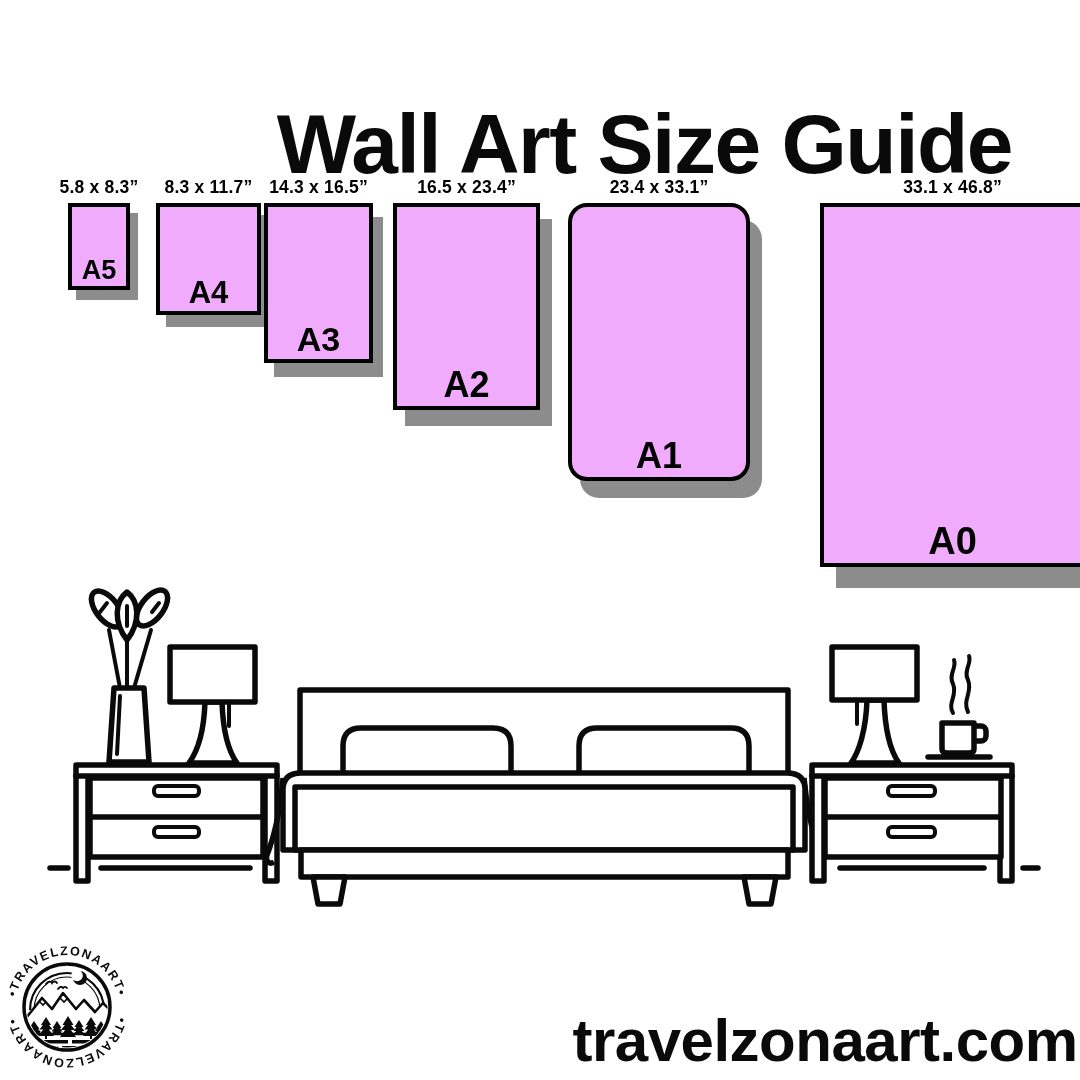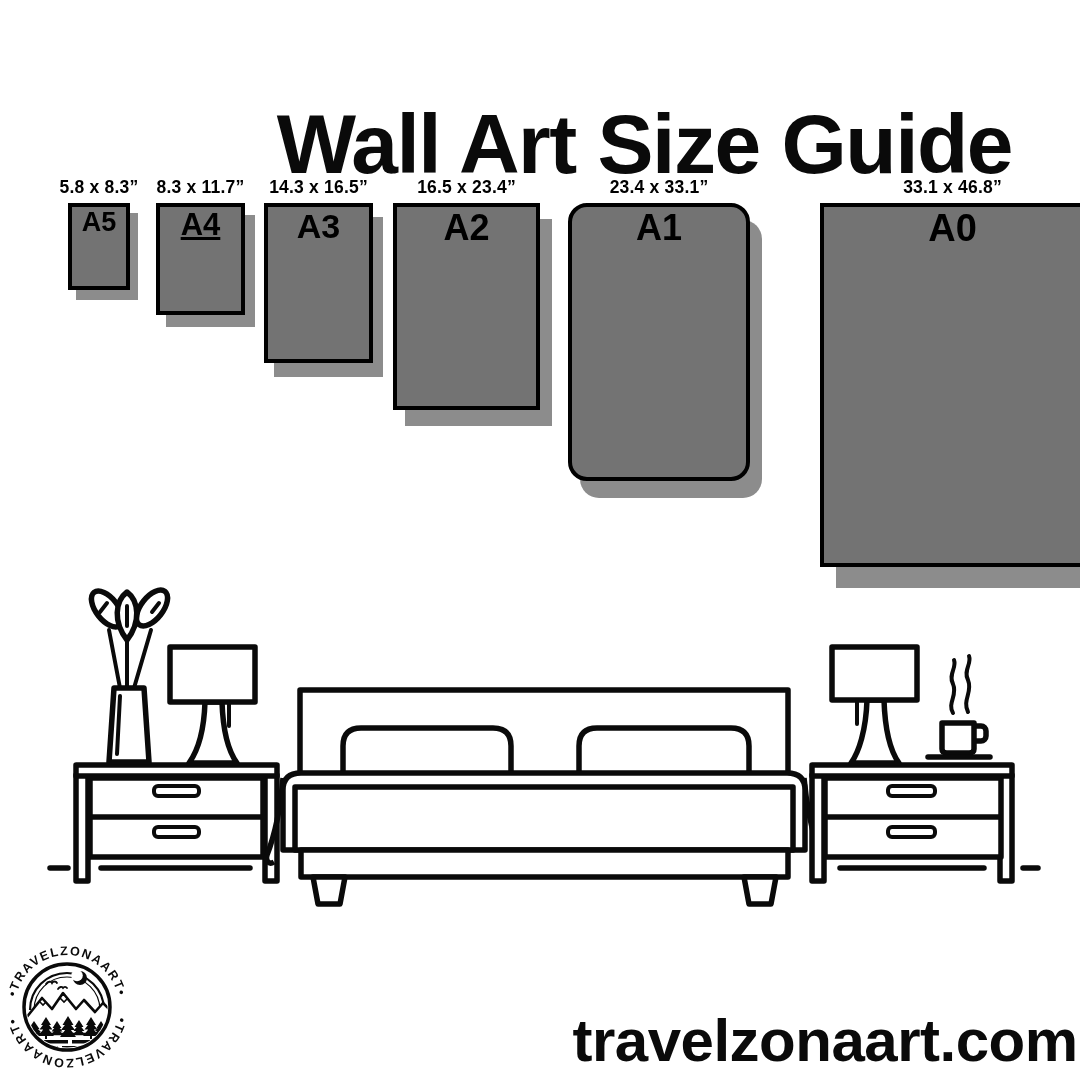--- a/index.html
+++ b/index.html
@@ -7,31 +7,31 @@
   body{
     width:1080px;height:1080px;position:relative;overflow:hidden;
     background:#ffffff;color:var(--ink);
     font-family:"Liberation Sans", sans-serif;
   }
   .title{
     position:absolute;top:46px;left:0;width:1012px;text-align:right;
     font-size:84px;font-weight:700;letter-spacing:-1.5px;line-height:1;
   }
   .paper{
-    position:absolute;background:#737373;border:4px solid #000;
-    box-sizing:border-box;display:flex;align-items:flex-start;justify-content:center;
+    position:absolute;background:#f0abfc;border:4px solid #000;
+    box-sizing:border-box;display:flex;align-items:flex-end;justify-content:center;
     font-weight:700;color:#000;
   }
   .paper .dims{
     position:absolute;left:50%;bottom:100%;transform:translateX(-50%);
     margin-bottom:9px;font-size:17.5px;font-weight:700;white-space:nowrap;
     letter-spacing:.2px;
   }
   .p-a5{left:68px;top:203px;width:62px;height:87px;font-size:27px;box-shadow:8px 10px 0 var(--sh);}
-  .p-a4{left:156px;top:203px;width:89px;height:112px;font-size:31px;box-shadow:10px 12px 0 var(--sh);text-decoration:underline;}
+  .p-a4{left:156px;top:203px;width:105px;height:112px;font-size:31px;box-shadow:10px 12px 0 var(--sh);}
   .p-a3{left:264px;top:203px;width:109px;height:160px;font-size:34px;box-shadow:10px 14px 0 var(--sh);}
   .p-a2{left:393px;top:203px;width:147px;height:207px;font-size:36px;box-shadow:12px 16px 0 var(--sh);}
   .p-a1{left:568px;top:203px;width:182px;height:278px;font-size:36px;box-shadow:12px 17px 0 var(--sh);border-radius:19px;}
   .p-a0{left:820px;top:203px;width:265px;height:364px;font-size:38px;box-shadow:16px 21px 0 var(--sh);}
   .scene{position:absolute;left:0;top:580px;width:1080px;height:330px;}
   .logo{position:absolute;left:0;top:930px;width:140px;height:150px;}
   .site{
     position:absolute;top:1006px;left:825px;transform:translateX(-50%);
     font-size:60px;font-weight:700;letter-spacing:-.5px;white-space:nowrap;
   }

